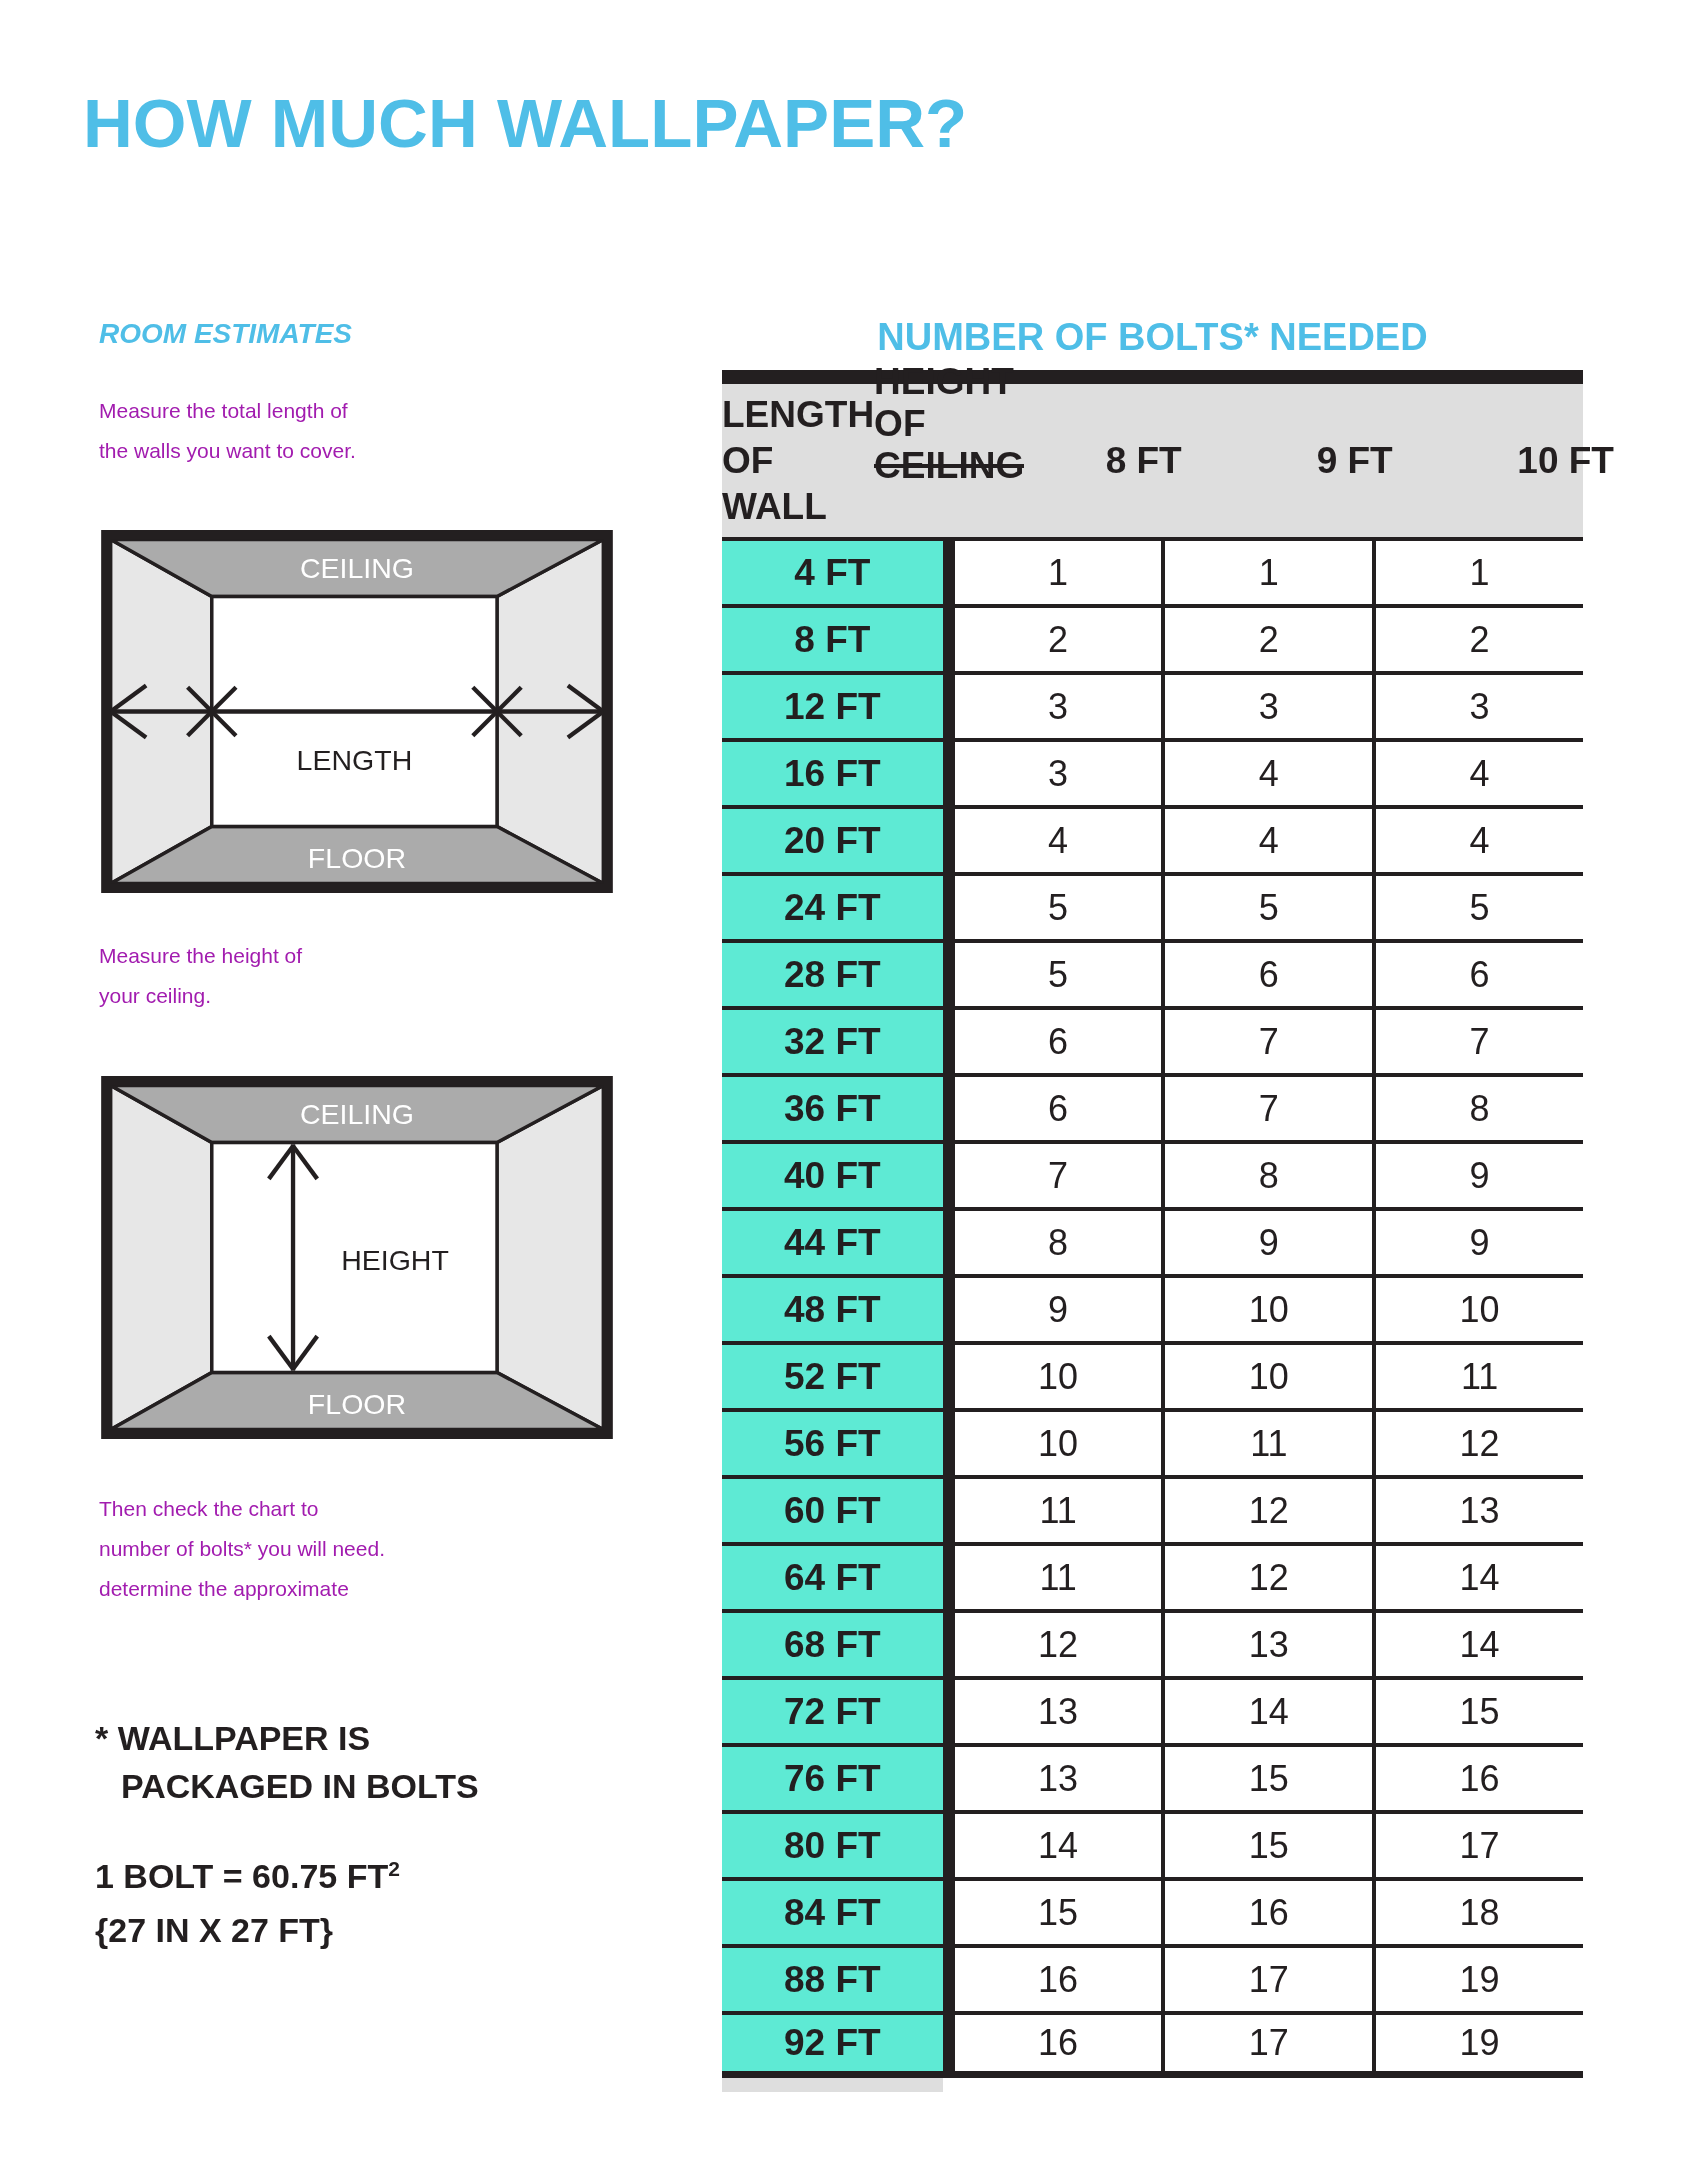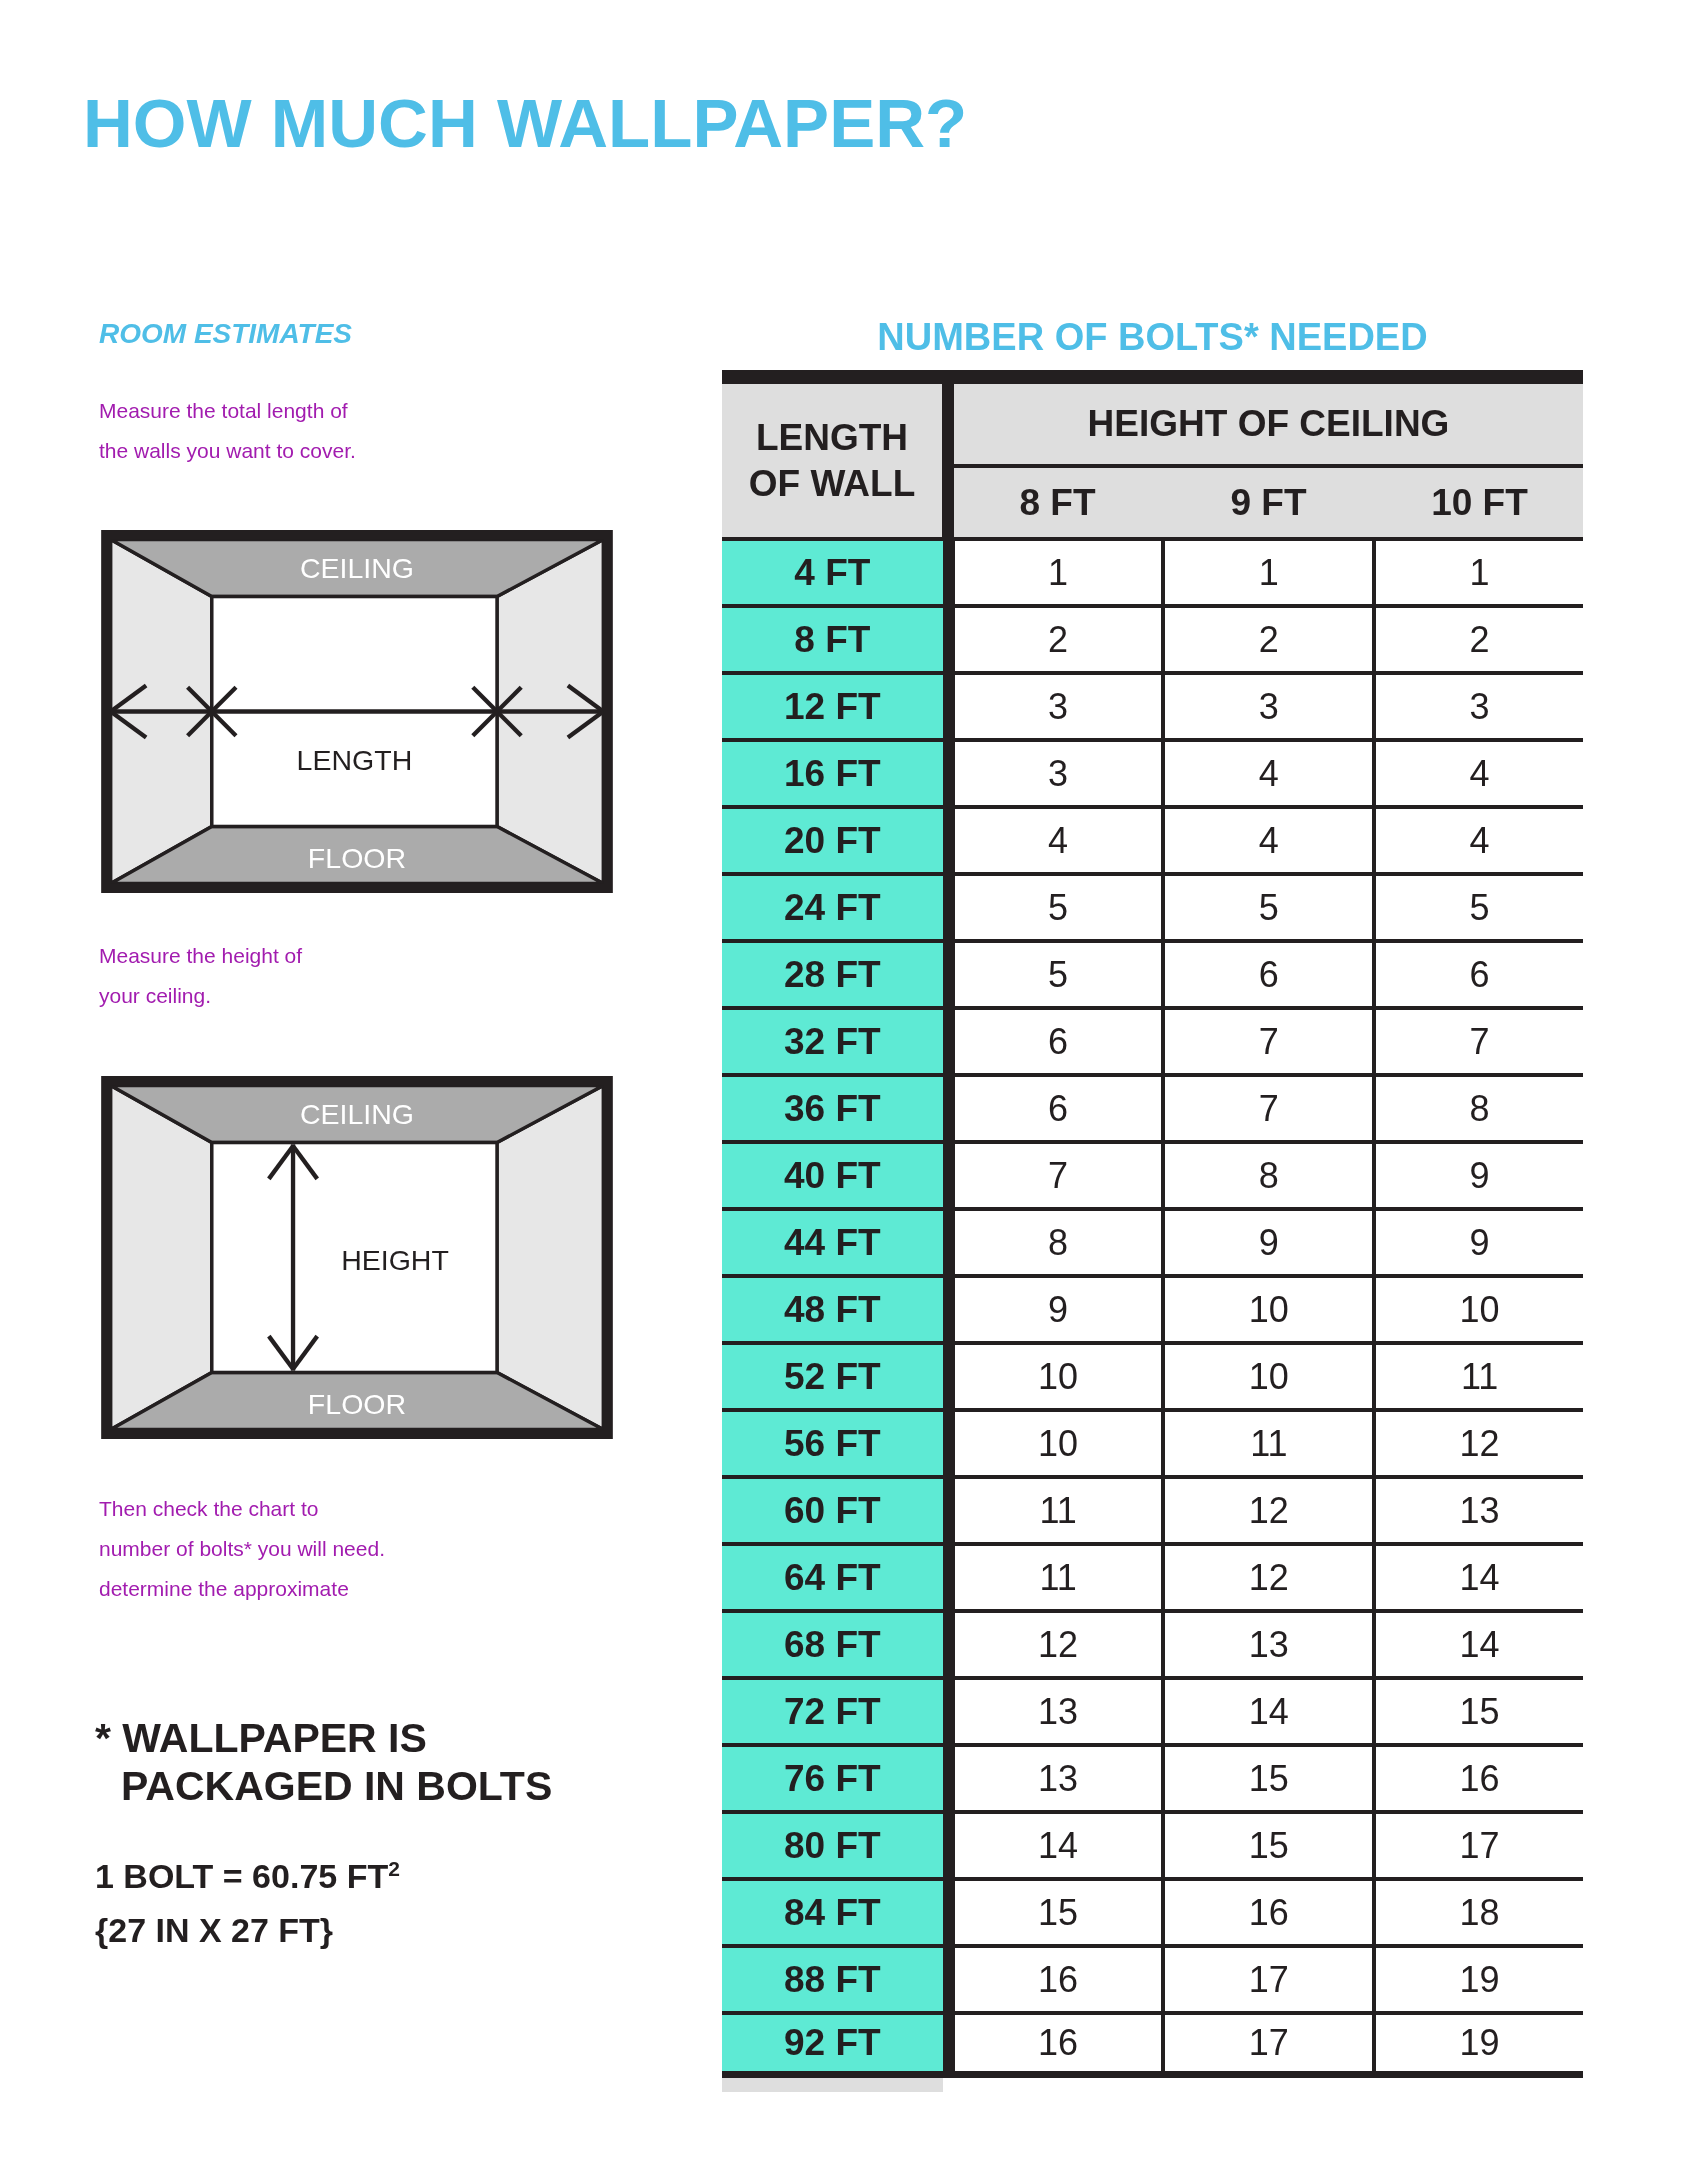--- a/index.html
+++ b/index.html
@@ -25,21 +25,21 @@
     font-size: 28px; font-weight: bold; color: #4FBEE7; font-style: italic;
   }
   .body-text { font-size: 21px; line-height: 40px; color: #a21caf; }
   .body-text span { display: block; }
   #para-length { left: 99px; top: 391px; }
   #para-height { left: 99px; top: 936px; }
   #para-chart  { left: 99px; top: 1489px; }
 
   #footnote {
     left: 95px; top: 1714px;
-    font-size: 41px; font-weight: bold; line-height: 48px;
+    font-size: 34px; font-weight: bold; line-height: 48px;
   }
   #footnote .indent { margin-left: 26px; }
   #bolt-spec {
     left: 95px; top: 1842px;
     font-size: 34px; font-weight: bold; line-height: 54px;
   }
   #bolt-spec sup { font-size: 21px; vertical-align: 12px; }
 
   .diagram { position: absolute; left: 101px; width: 512px; height: 363px; }
   #diagram-length { top: 530px; }
@@ -52,21 +52,21 @@
     text-align: center;
     font-size: 38px; font-weight: bold; color: #4FBEE7;
   }
   #bolts-table { left: 722px; top: 370px; width: 861px; }
   #topbar { height: 14px; background: #231F20; width: 100%; }
 
   #thead { display: flex; height: 157px; border-bottom: 4.3px solid #231F20; background: #DEDEDE; }
   .tlabel-col { width: 221px; display: flex; flex-direction: column; align-items: center; justify-content: center;
                 font-weight: bold; font-size: 37px; line-height: 46px; background: #DEDEDE; }
   .vdiv { width: 12px; background: #231F20; align-self: stretch; }
-  #thead-right { flex: 1; display: flex; flex-direction: column; }
+  #thead-right { flex: 1; display: flex; flex-direction: row; gap: 16px; }
   #group-header { height: 84px; border-bottom: 4.3px solid #231F20;
                   display: flex; align-items: center; justify-content: center;
                   font-weight: bold; font-size: 37px; }
   #sub-header { flex: 1; display: flex; }
   .shcell { display: flex; align-items: center; justify-content: center; font-weight: bold; font-size: 37px; }
   .shcell.c0 { width: 207px; }
   .shcell.c1, .shcell.c2 { width: 211px; border-left: 4.3px solid transparent; }
 
   .trow { display: flex; height: 67px; border-bottom: 4.3px solid #231F20; background: #ffffff; }
   .trow.last { height: 63px; border-bottom: 7px solid #231F20; }

